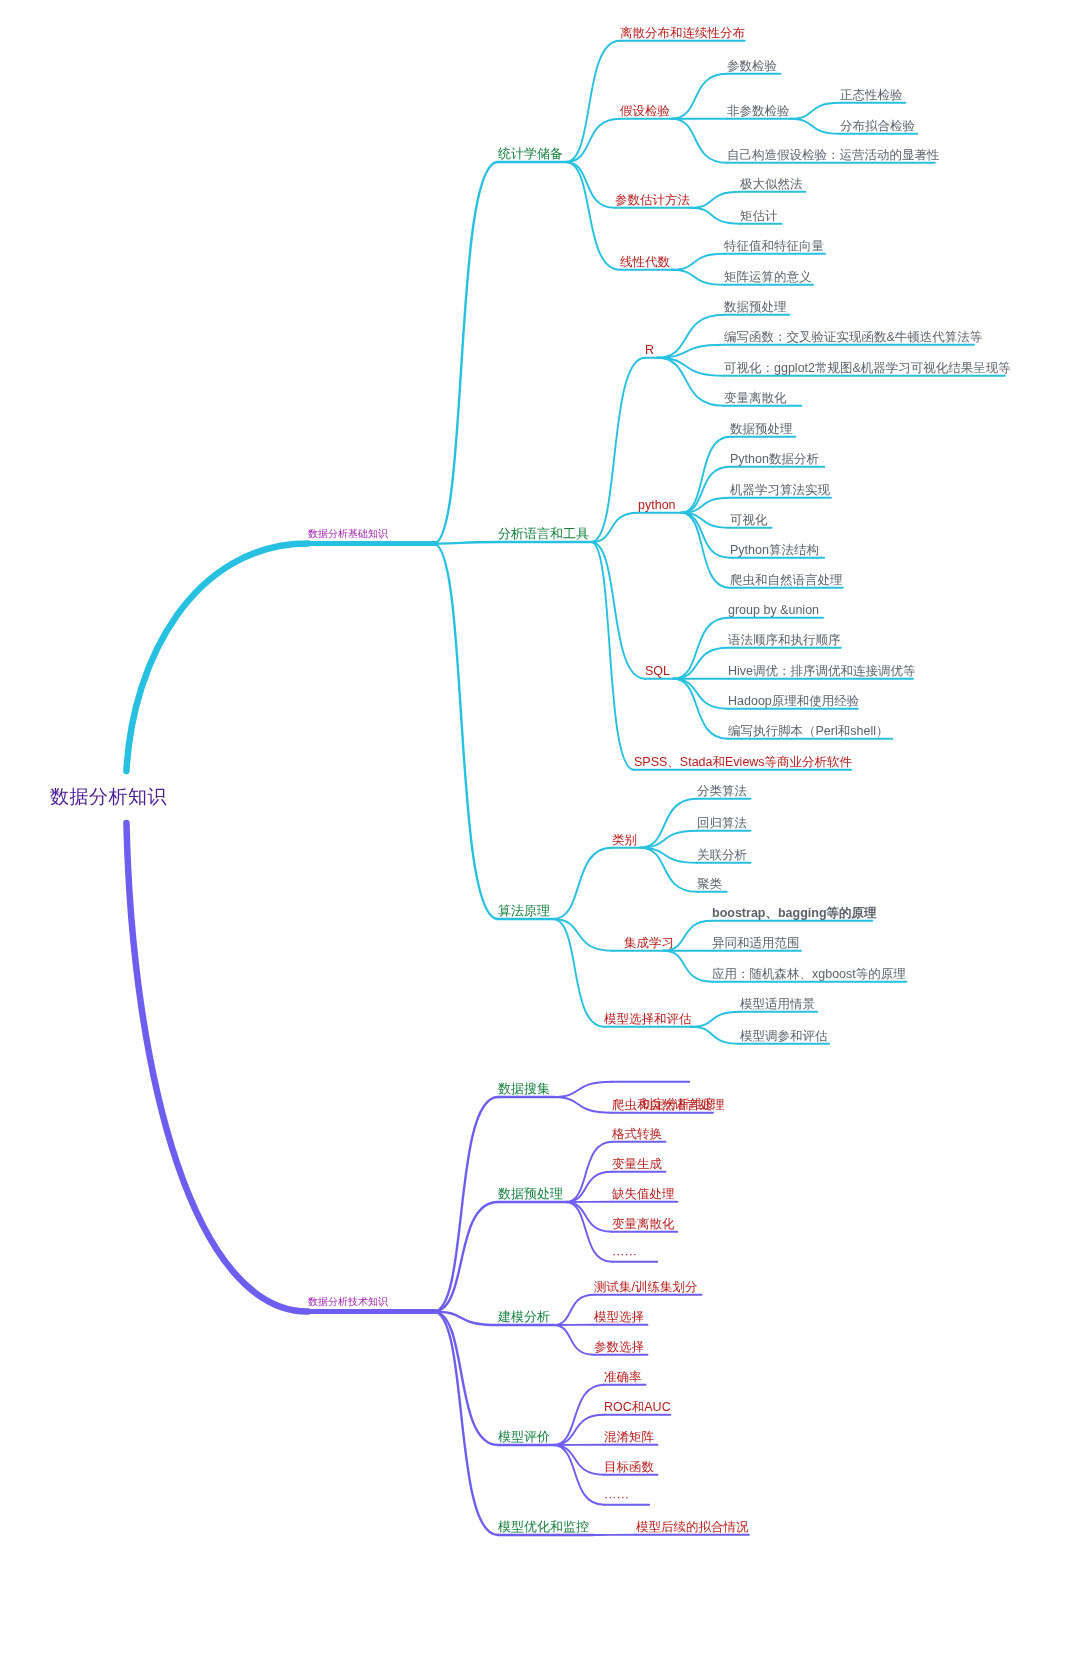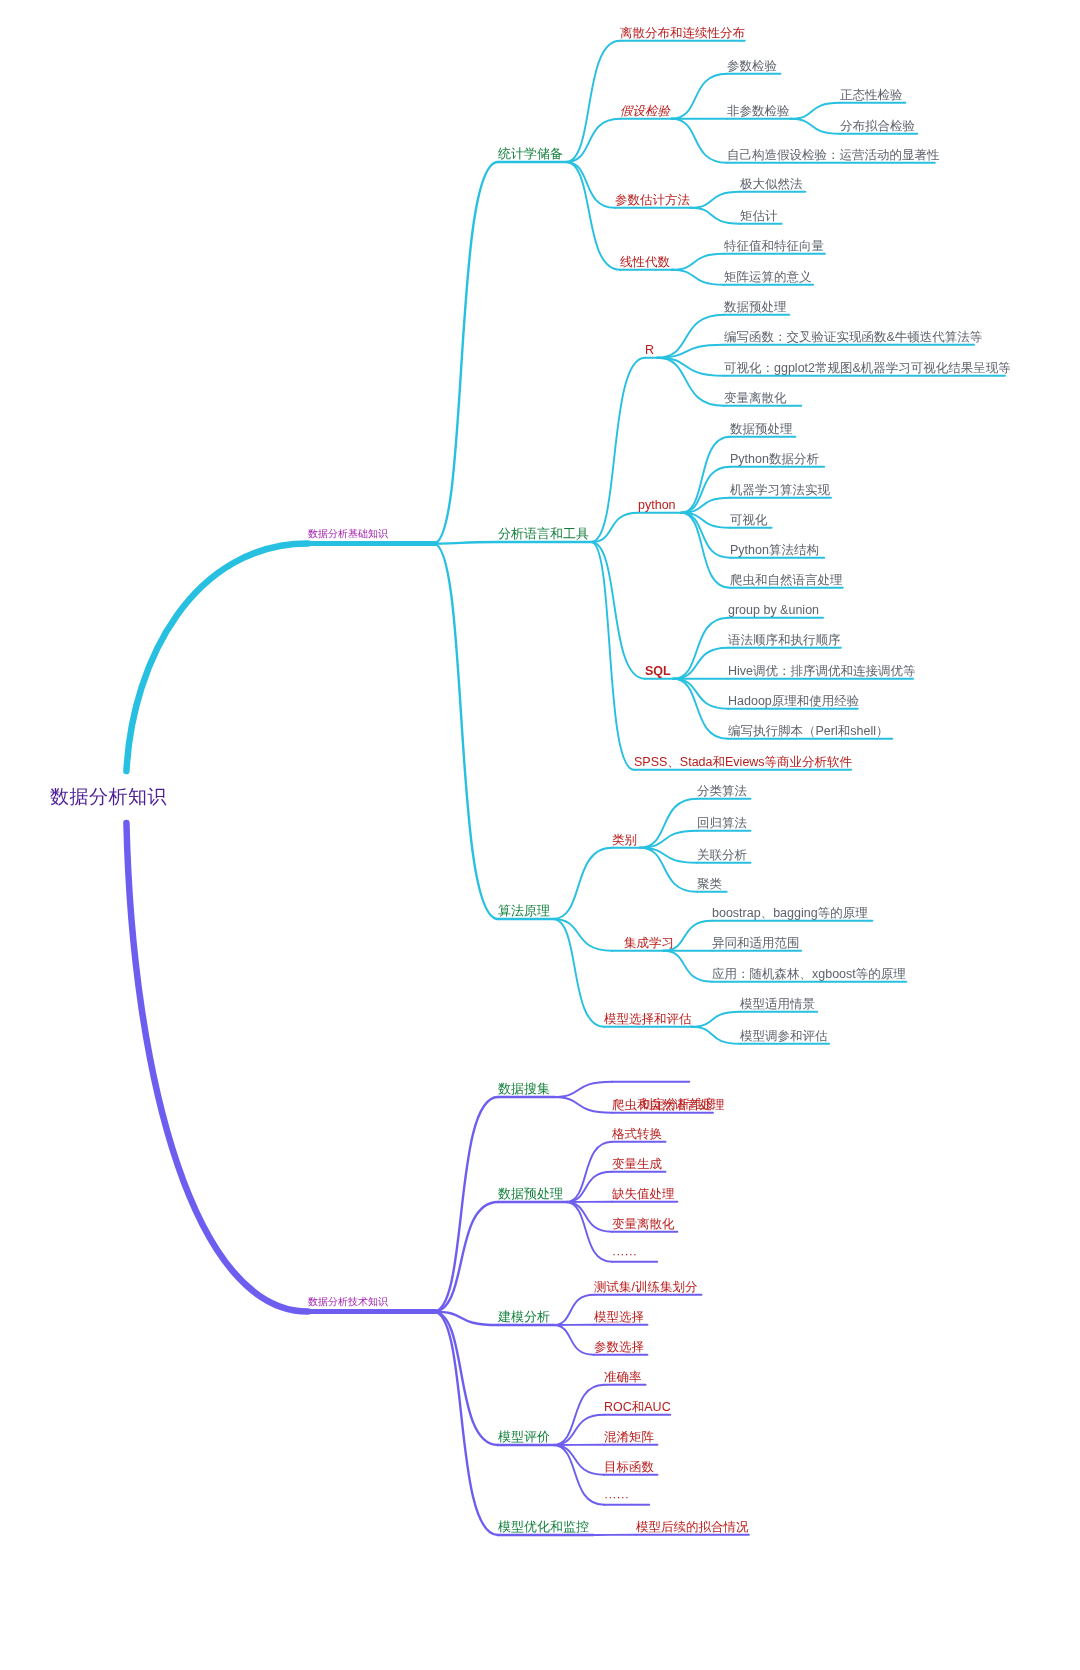--- a/index.html
+++ b/index.html
@@ -156,21 +156,21 @@
       <path d="M 604 1504.75 L 649.1875 1504.75" stroke="#6e5ef0" stroke-width="1.9" fill="none" stroke-linecap="round"></path>
       <path d="M 433.52 1311.61 C 468.984 1311.61, 452.864 1535.06, 498 1535.06" stroke="#6e5ef0" stroke-width="2.4" fill="none" stroke-linecap="round"></path>
       <path d="M 498 1535.06 L 593.18 1535.06" stroke="#6e5ef0" stroke-width="2.4" fill="none" stroke-linecap="round"></path>
       <path d="M 591.18 1535.06 C 615.831 1535.06, 604.626 1534.75, 636 1534.75" stroke="#6e5ef0" stroke-width="1.9" fill="none" stroke-linecap="round"></path>
       <path d="M 636 1534.75 L 748.875 1534.75" stroke="#6e5ef0" stroke-width="1.9" fill="none" stroke-linecap="round"></path>
     </svg>
   <div id="nodes">
       <div class="node root" style="left: 50px; top: 797px;">数据分析知识</div>
       <div class="node lvl2" style="left: 498px; top: 154px;">统计学储备</div>
       <div class="node lvl3" style="left: 620px; top: 33px;">离散分布和连续性分布</div>
-      <div class="node lvl3" style="left: 620px; top: 111px; font-style: italic;">假设检验</div>
+      <div class="node lvl3" style="left: 620px; top: 111px;">假设检验</div>
       <div class="node lvl4" style="left: 727px; top: 66px;">参数检验</div>
       <div class="node lvl4" style="left: 727px; top: 111px;">非参数检验</div>
       <div class="node lvl4" style="left: 840px; top: 95px;">正态性检验</div>
       <div class="node lvl4" style="left: 840px; top: 126px;">分布拟合检验</div>
       <div class="node lvl4" style="left: 727px; top: 155px;">自己构造假设检验：运营活动的显著性</div>
       <div class="node lvl3" style="left: 615px; top: 200px;">参数估计方法</div>
       <div class="node lvl4" style="left: 740px; top: 184px;">极大似然法</div>
       <div class="node lvl4" style="left: 740px; top: 216px;">矩估计</div>
       <div class="node lvl3" style="left: 620px; top: 262px;">线性代数</div>
       <div class="node lvl4" style="left: 724px; top: 246px;">特征值和特征向量</div>
@@ -181,35 +181,35 @@
       <div class="node lvl4" style="left: 724px; top: 337px;">编写函数：交叉验证实现函数&amp;牛顿迭代算法等</div>
       <div class="node lvl4" style="left: 724px; top: 368px;">可视化：ggplot2常规图&amp;机器学习可视化结果呈现等</div>
       <div class="node lvl4" style="left: 724px; top: 398px;">变量离散化</div>
       <div class="node lvl3" style="left: 638px; top: 505px;">python</div>
       <div class="node lvl4" style="left: 730px; top: 429px;">数据预处理</div>
       <div class="node lvl4" style="left: 730px; top: 459px;">Python数据分析</div>
       <div class="node lvl4" style="left: 730px; top: 490px;">机器学习算法实现</div>
       <div class="node lvl4" style="left: 730px; top: 520px;">可视化</div>
       <div class="node lvl4" style="left: 730px; top: 550px;">Python算法结构</div>
       <div class="node lvl4" style="left: 730px; top: 580px;">爬虫和自然语言处理</div>
-      <div class="node lvl3" style="left: 645px; top: 671px; font-weight: bold;">SQL</div>
+      <div class="node lvl3" style="left: 645px; top: 671px;">SQL</div>
       <div class="node lvl4" style="left: 728px; top: 610px;">group by &amp;union</div>
       <div class="node lvl4" style="left: 728px; top: 640px;">语法顺序和执行顺序</div>
       <div class="node lvl4" style="left: 728px; top: 671px;">Hive调优：排序调优和连接调优等</div>
       <div class="node lvl4" style="left: 728px; top: 701px;">Hadoop原理和使用经验</div>
       <div class="node lvl4" style="left: 728px; top: 731px;">编写执行脚本（Perl和shell）</div>
       <div class="node lvl3" style="left: 634px; top: 762px;">SPSS、Stada和Eviews等商业分析软件</div>
       <div class="node lvl2" style="left: 498px; top: 911px;">算法原理</div>
       <div class="node lvl3" style="left: 612px; top: 840px;">类别</div>
       <div class="node lvl4" style="left: 697px; top: 791px;">分类算法</div>
       <div class="node lvl4" style="left: 697px; top: 823px;">回归算法</div>
       <div class="node lvl4" style="left: 697px; top: 855px;">关联分析</div>
       <div class="node lvl4" style="left: 697px; top: 884px;">聚类</div>
       <div class="node lvl3" style="left: 612px; top: 943px; margin-left: 12px;">集成学习</div>
-      <div class="node lvl4" style="left: 712px; top: 913px;">boostrap、bagging等的原理</div>
+      <div class="node lvl4" style="left: 712px; top: 913px; font-weight: bold;">boostrap、bagging等的原理</div>
       <div class="node lvl4" style="left: 712px; top: 943px;">异同和适用范围</div>
       <div class="node lvl4" style="left: 712px; top: 974px;">应用：随机森林、xgboost等的原理</div>
       <div class="node lvl3" style="left: 604px; top: 1019px;">模型选择和评估</div>
       <div class="node lvl4" style="left: 740px; top: 1004px;">模型适用情景</div>
       <div class="node lvl4" style="left: 740px; top: 1036px;">模型调参和评估</div>
       <div class="node lvl1" style="left: 308px; top: 534px;">数据分析基础知识</div>
       <div class="node lvl2" style="left: 498px; top: 1089px;">数据搜集</div>
       <div class="node lvl3" style="left: 640px; top: 1074px; margin-top: 30px;">划定分析维度</div>
       <div class="node lvl3" style="left: 612px; top: 1105px;">爬虫和自然语言处理</div>
       <div class="node lvl2" style="left: 498px; top: 1194px;">数据预处理</div>

